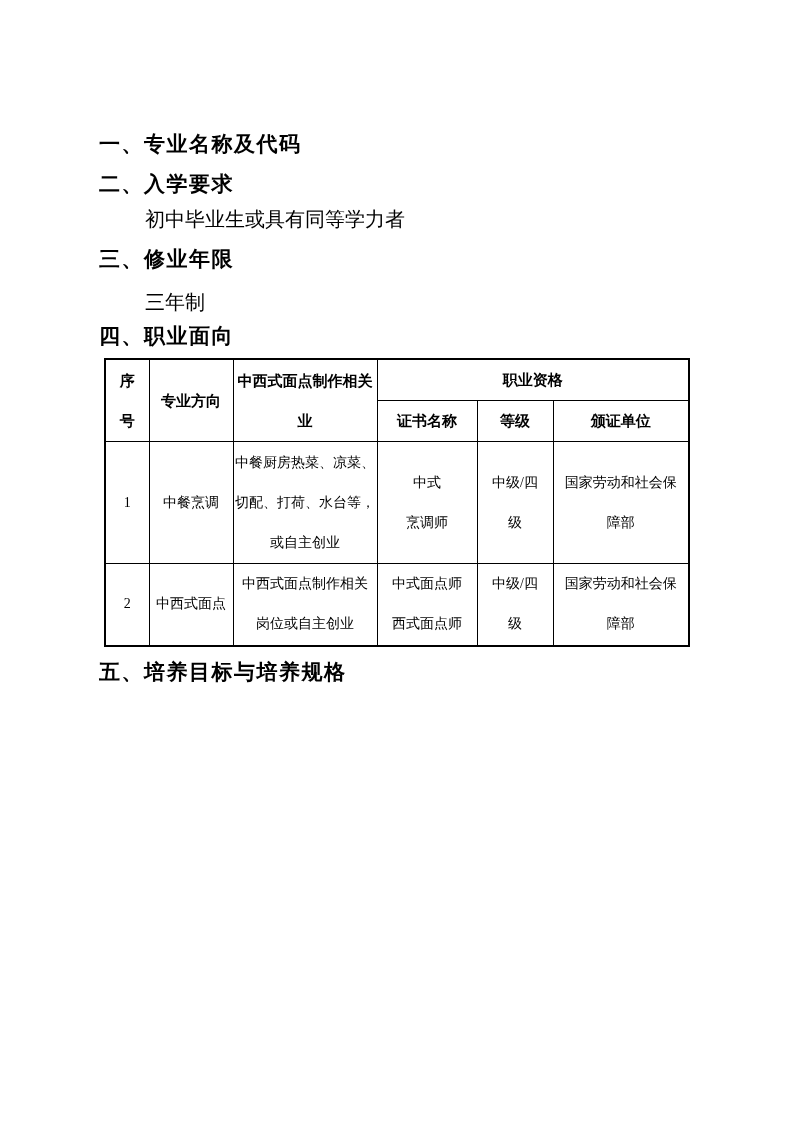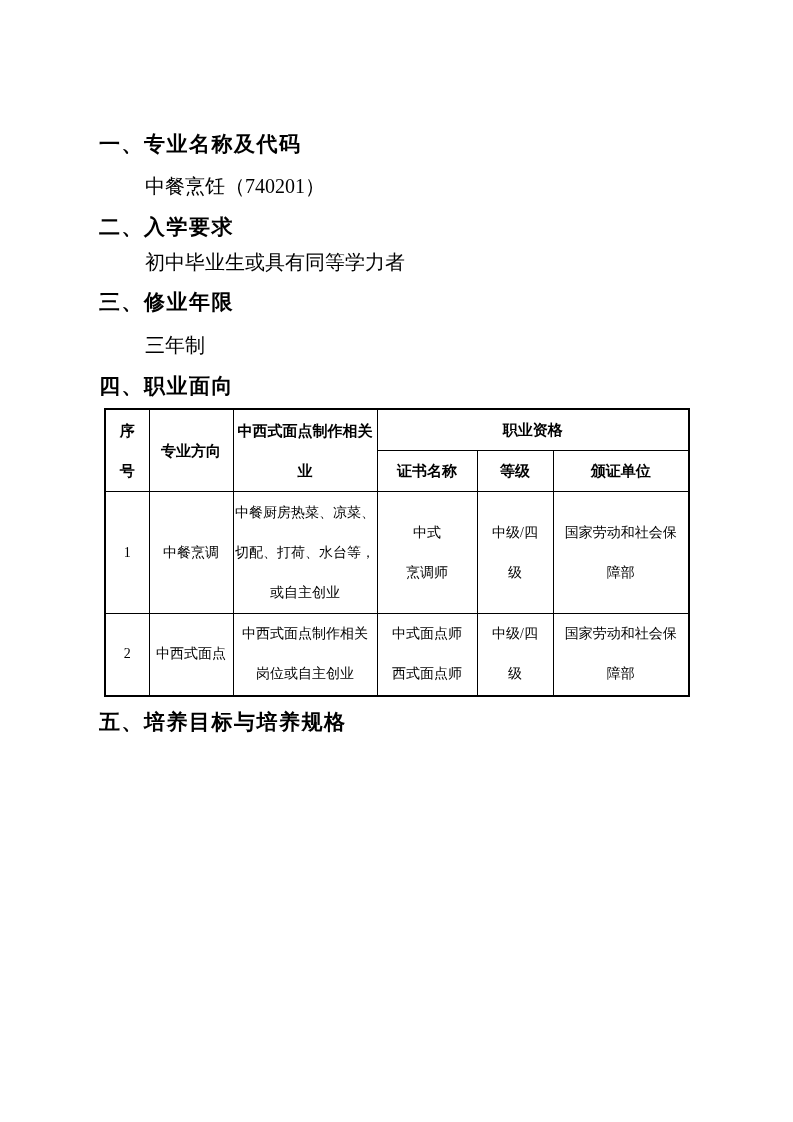--- a/index.html
+++ b/index.html
@@ -22,21 +22,21 @@
     font-weight: 700;
     font-size: 21px;
     letter-spacing: 1.5px;
     line-height: 26px;
     margin: 0;
     color: #000;
   }
   .mt-sec1 { margin-top: 131px; }
   .mt-sec2 { margin-top: 14px; }
   .mt-sec3 { margin-top: 13px; }
-  .mt-sec4 { margin-top: 14px; }
+  .mt-sec4 { margin-top: 7px; }
   .mt-sec5 { margin-top: 12px; }
   .mt-sub  { margin-top: 12px; line-height: 28px; }
   .sec-body {
     font-family: "Liberation Serif", serif;
     font-size: 20px;
     line-height: 28px;
     margin: 15px 0 0 46px;
   }
   .mt-body2 { margin-top: 8px; }
   .mt-body3 { margin-top: 16px; font-family: Liberation Serif, serif; }
@@ -93,21 +93,20 @@
     color: #000;
   }
 </style>
 </head>
 <body>
 
 <div class="page">
   <div class="content">
 
     <h2 class="sec-title mt-sec1">一、专业名称及代码</h2>
-    <p class="sec-body">中餐烹饪（740201）</p>
 
     <h2 class="sec-title mt-sec2">二、入学要求</h2>
     <p class="sec-body mt-body2">初中毕业生或具有同等学力者</p>
 
     <h2 class="sec-title mt-sec3">三、修业年限</h2>
     <p class="sec-body mt-body3">三年制</p>
 
     <h2 class="sec-title mt-sec4">四、职业面向</h2>
 
     <table class="career-table">

